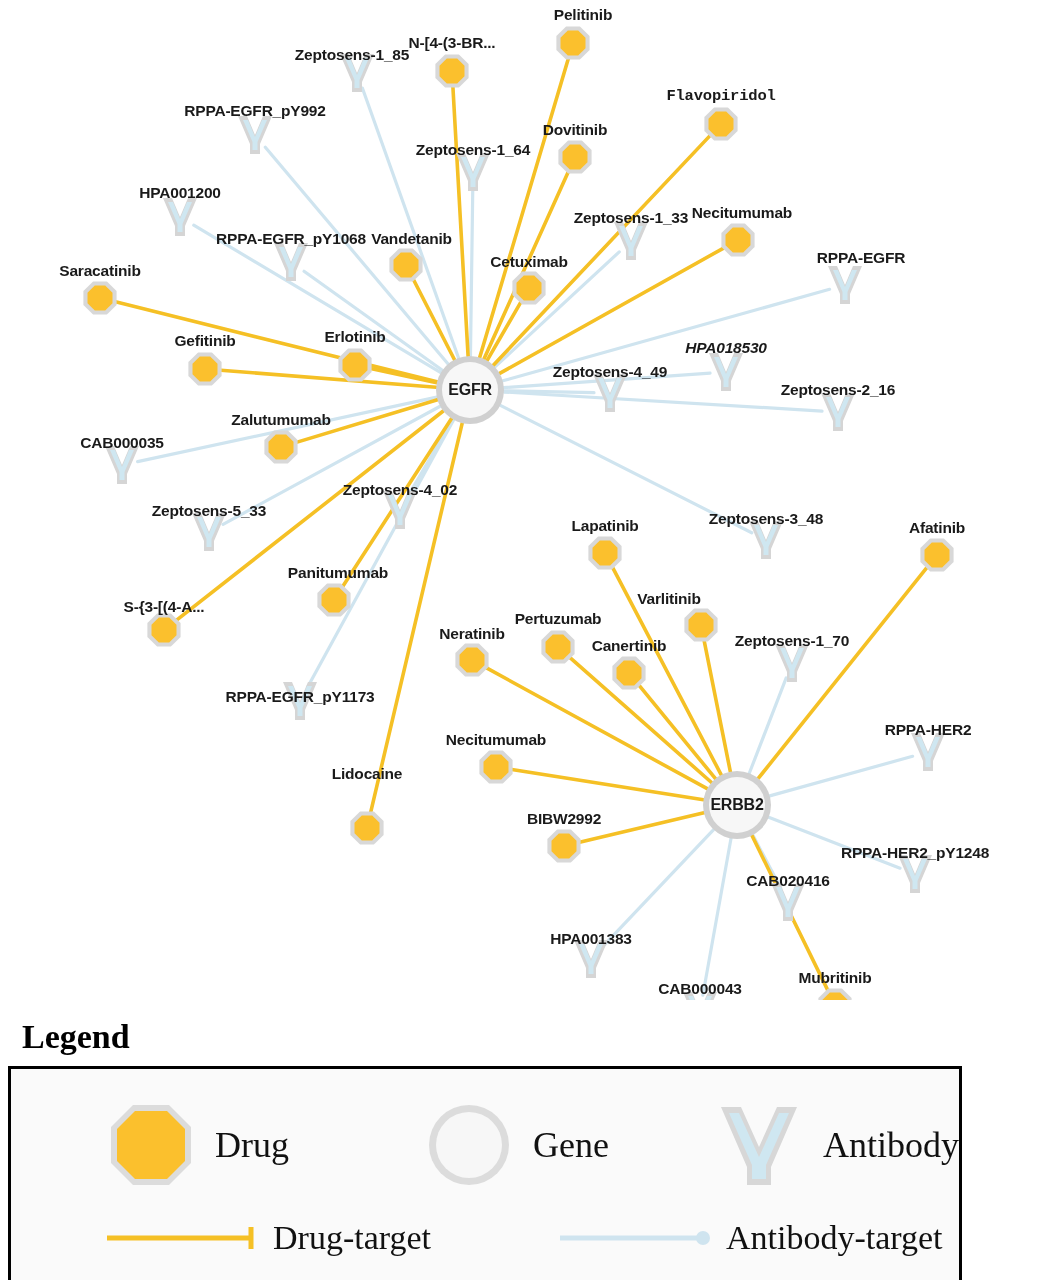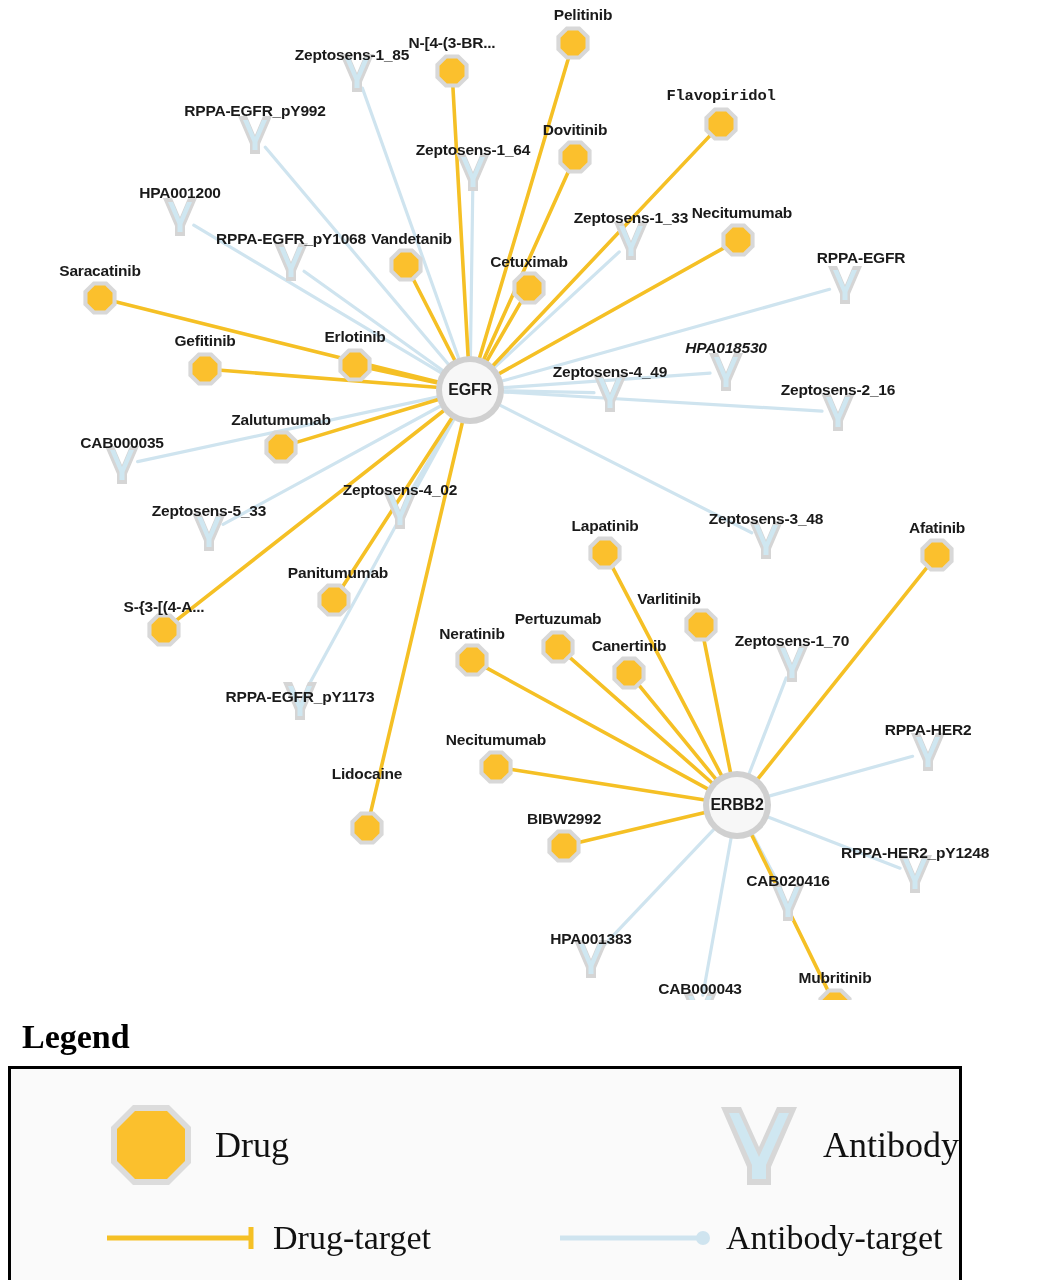--- a/index.html
+++ b/index.html
@@ -363,20 +363,27 @@
 <div class="legend-wrap">
   <div class="legend-title">Legend</div>
   <div class="legend-box">
     <div class="legend-item" style="left:92px; top:28px;">
       <svg width="96" height="96" viewBox="0 0 96 96">
         <polygon points="30,8 66,8 88,30 88,66 66,88 30,88 8,66 8,30" fill="#dcdcdc"></polygon>
         <polygon points="32,14 64,14 82,32 82,64 64,82 32,82 14,64 14,32" fill="#FBC02D"></polygon>
       </svg>
       <span class="legend-text">Drug</span>
     </div>
+    <div class="legend-item" style="left:410px; top:28px;">
+      <svg width="96" height="96" viewBox="0 0 96 96">
+        <circle cx="48" cy="48" r="40" fill="#dcdcdc"></circle>
+        <circle cx="48" cy="48" r="33" fill="#f7f7f7"></circle>
+      </svg>
+      <span class="legend-text">Gene</span>
+    </div>
     <div class="legend-item" style="left:700px; top:28px;">
       <svg width="96" height="96" viewBox="0 0 96 96">
         <path d="M10,10 L30,10 L48,50 L66,10 L86,10 L60,70 L60,88 L36,88 L36,70 Z" fill="#d7d7d7"></path>
         <path d="M18,16 L28,16 L48,60 L68,16 L78,16 L55,68 L55,82 L41,82 L41,68 Z" fill="#cfe7f1"></path>
       </svg>
       <span class="legend-text">Antibody</span>
     </div>
 
     <div class="legend-item" style="left:92px; top:150px;">
       <svg width="160" height="34" viewBox="0 0 160 34">

